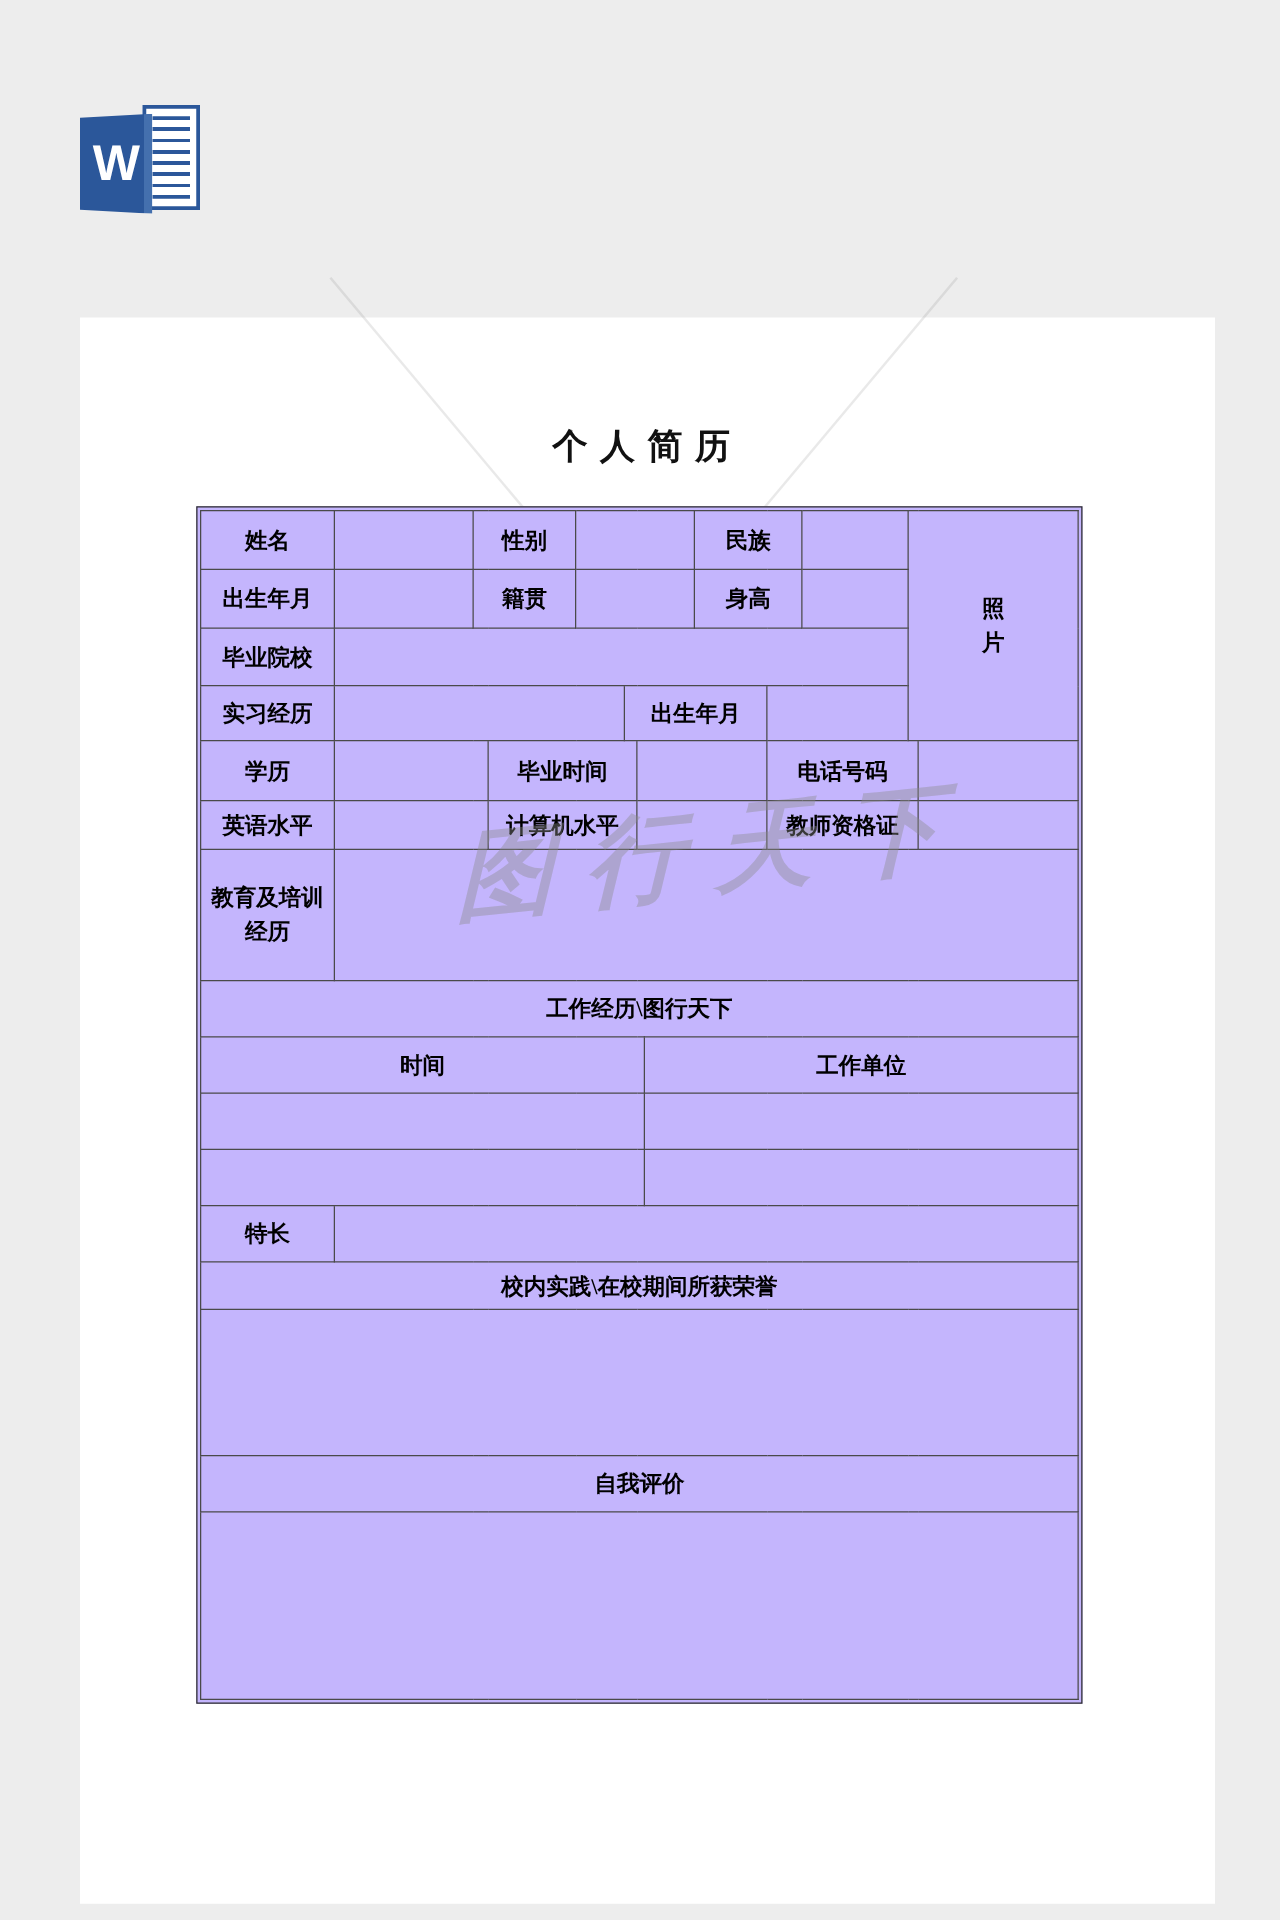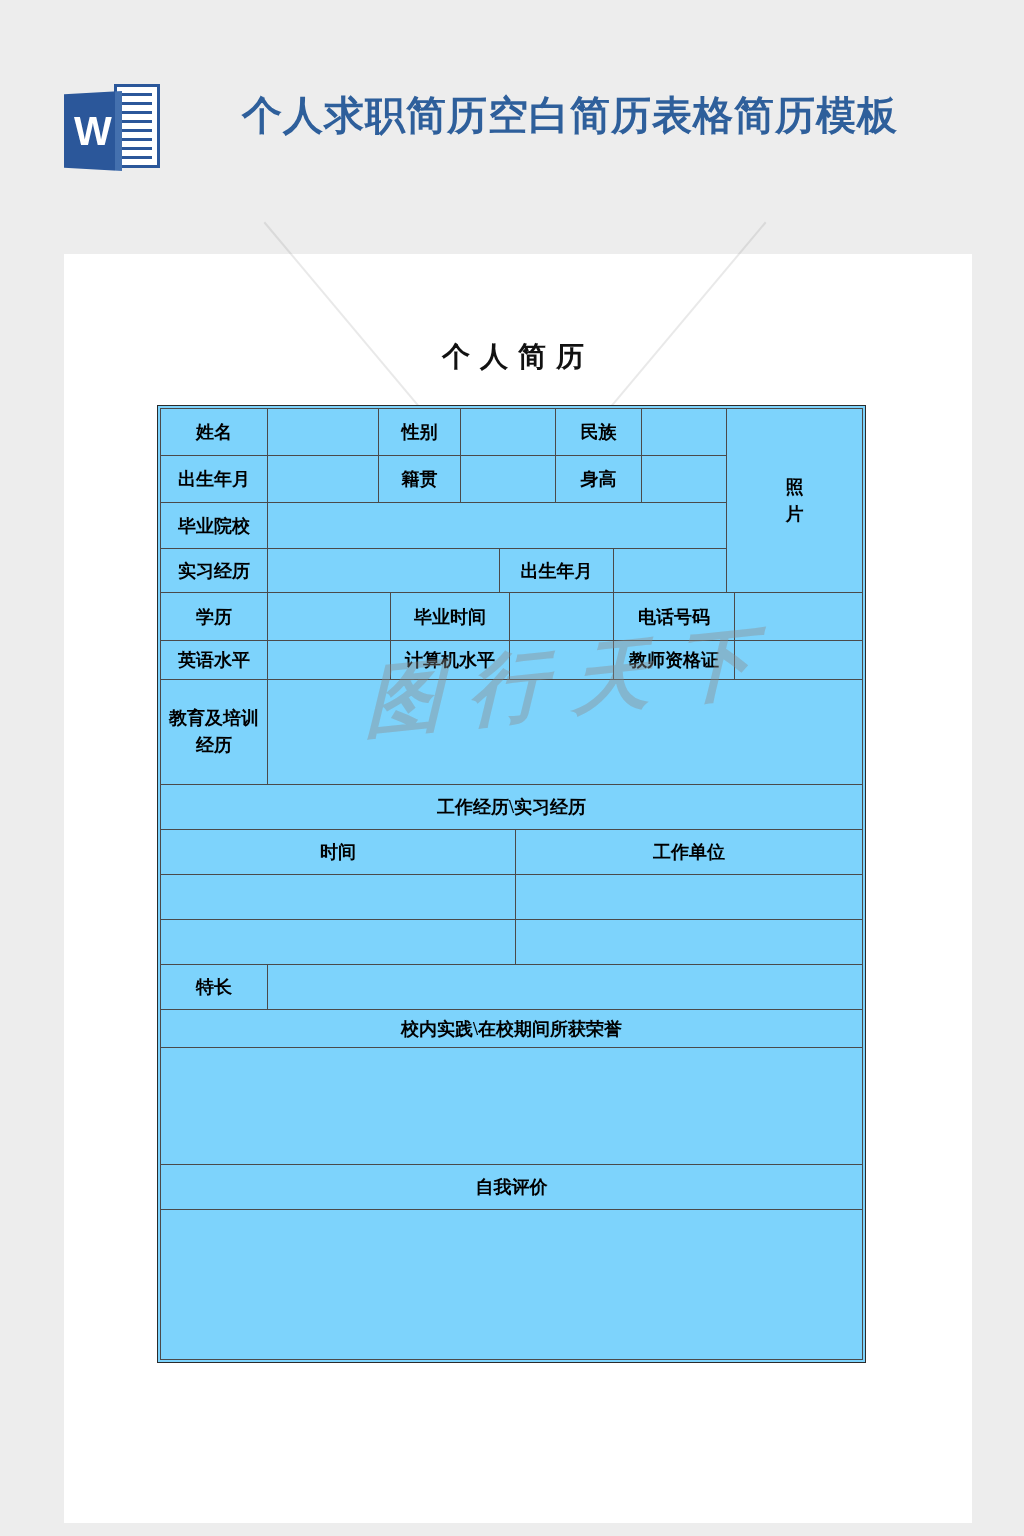--- a/index.html
+++ b/index.html
@@ -53,21 +53,21 @@
     position:absolute;width:780px;height:2px;background:rgba(120,120,120,0.16);
     pointer-events:none;
   }
   .d1{left:61px;top:266px;transform:rotate(50deg);}
   .d2{left:61px;top:266px;transform:rotate(-50deg);}
   .d3{left:61px;top:700px;transform:rotate(50deg);}
   .d4{left:61px;top:700px;transform:rotate(-50deg);}
   
   .table-frame{
     position:absolute;left:93px;top:151px;
-    border:1px solid #2b2b2b;padding:2px;background:#7dd3fc;
+    border:1px solid #2b2b2b;padding:2px;background:#c4b5fd;
   }
   table.resume{
     border-collapse:collapse;table-layout:fixed;width:702px;
     font-family:"Liberation Serif","DejaVu Serif",serif;
     font-size:18px;font-weight:bold;color:#000;
   }
   table.resume{border:1px solid #2b2b2b;}
   table.resume td{
     border:1px solid #4a4a4a;text-align:center;vertical-align:middle;
     padding:2px 4px;overflow:hidden;
@@ -83,21 +83,20 @@
 <div class="word-icon">
   <div class="wi-page">
     <div class="wi-lines"></div>
   </div>
   <div class="wi-box">
     <span class="wi-letter">W</span>
   </div>
 </div>
 
 <div class="header-text">
-  <div class="main-title">个人求职简历空白简历表格简历模板</div>
 </div>
 
 <div class="page">
 
   <div class="doc-title">个人简历</div>
 
   <div class="diag d1"></div>
   <div class="diag d2"></div>
   <div class="diag d3"></div>
   <div class="diag d4"></div>
@@ -171,21 +170,21 @@
         <td colspan="3">教师资格证</td>
         <td></td>
       </tr>
 
       <tr style="height:105px">
         <td class="edu-label">教育及培训经历</td>
         <td colspan="12"></td>
       </tr>
 
       <tr style="height:45px">
-        <td colspan="13">工作经历\实习经历</td>
+        <td colspan="13">工作经历\图行天下</td>
       </tr>
 
       <tr style="height:45px">
         <td colspan="7">时间</td>
         <td colspan="6">工作单位</td>
       </tr>
 
       <tr style="height:45px">
         <td colspan="7"></td>
         <td colspan="6"></td>

